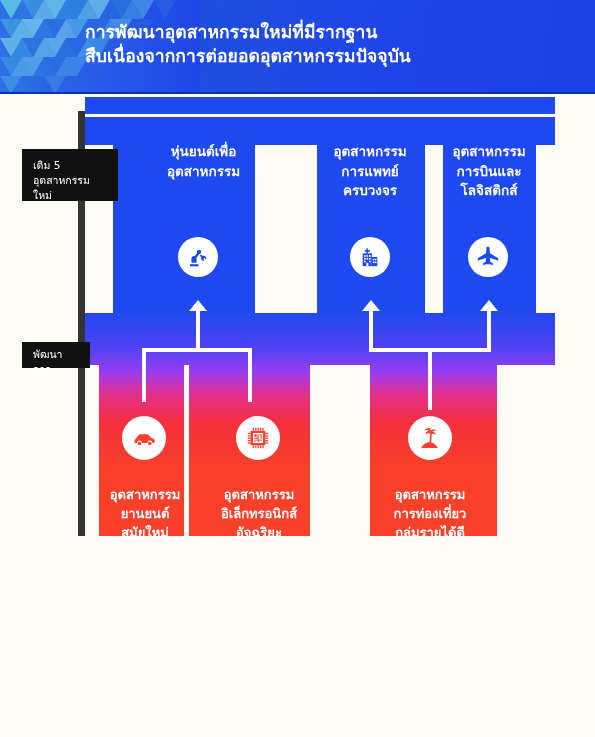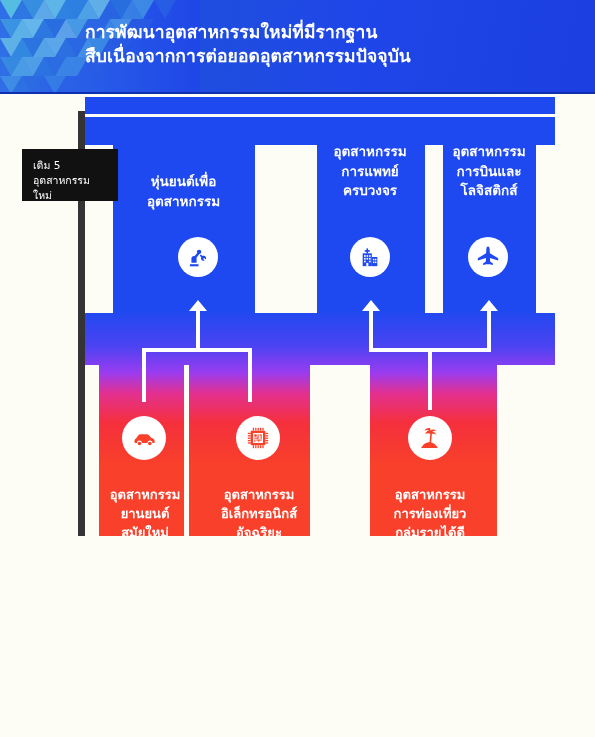--- a/index.html
+++ b/index.html
@@ -176,21 +176,21 @@
     <div class="notch" style="left:425px;top:48px;width:18px;height:168px;"></div>
     <div class="notch" style="left:536px;top:48px;width:19px;height:168px;"></div>
 
     <div class="notch" style="left:85px;top:268px;width:14px;height:292px;"></div>
     <div class="notch" style="left:184px;top:268px;width:5px;height:292px;"></div>
     <div class="notch" style="left:310px;top:268px;width:60px;height:292px;"></div>
     <div class="notch" style="left:497px;top:268px;width:58px;height:292px;"></div>
 
     <div class="axis"></div>
 
-    <div class="col-title" style="left:116px;top:45px;width:135px;margin-top:30px;">หุ่นยนต์เพื่อ
+    <div class="col-title" style="left:136px;top:45px;width:135px;">หุ่นยนต์เพื่อ
 อุตสาหกรรม</div>
 
     <div class="col-title" style="left:315px;top:45px;width:110px;">อุตสาหกรรม
 การแพทย์
 ครบวงจร</div>
 
     <div class="col-title" style="left:437px;top:45px;width:104px;">อุตสาหกรรม
 การบินและ
 โลจิสติกส์</div>
 
@@ -322,19 +322,20 @@
     <div class="col-title red" style="left:362px;top:388px;width:136px;">อุตสาหกรรม
 การท่องเที่ยว
 กลุ่มรายได้ดี
 และ
 การท่องเที่ยว
 เชิงสุขภาพ</div>
 
     <div class="tag" style="left:22px;top:52px;width:96px;height:52px;">เติม 5
 อุตสาหกรรมใหม่</div>
 
+    <div class="tag" style="left:22px;top:245px;width:68px;height:26px;padding-top:5px;">พัฒนาจาก</div>
 
 
   </div>
 
   <div class="footbar"></div>
 
 </div>
 
 </body></html>

